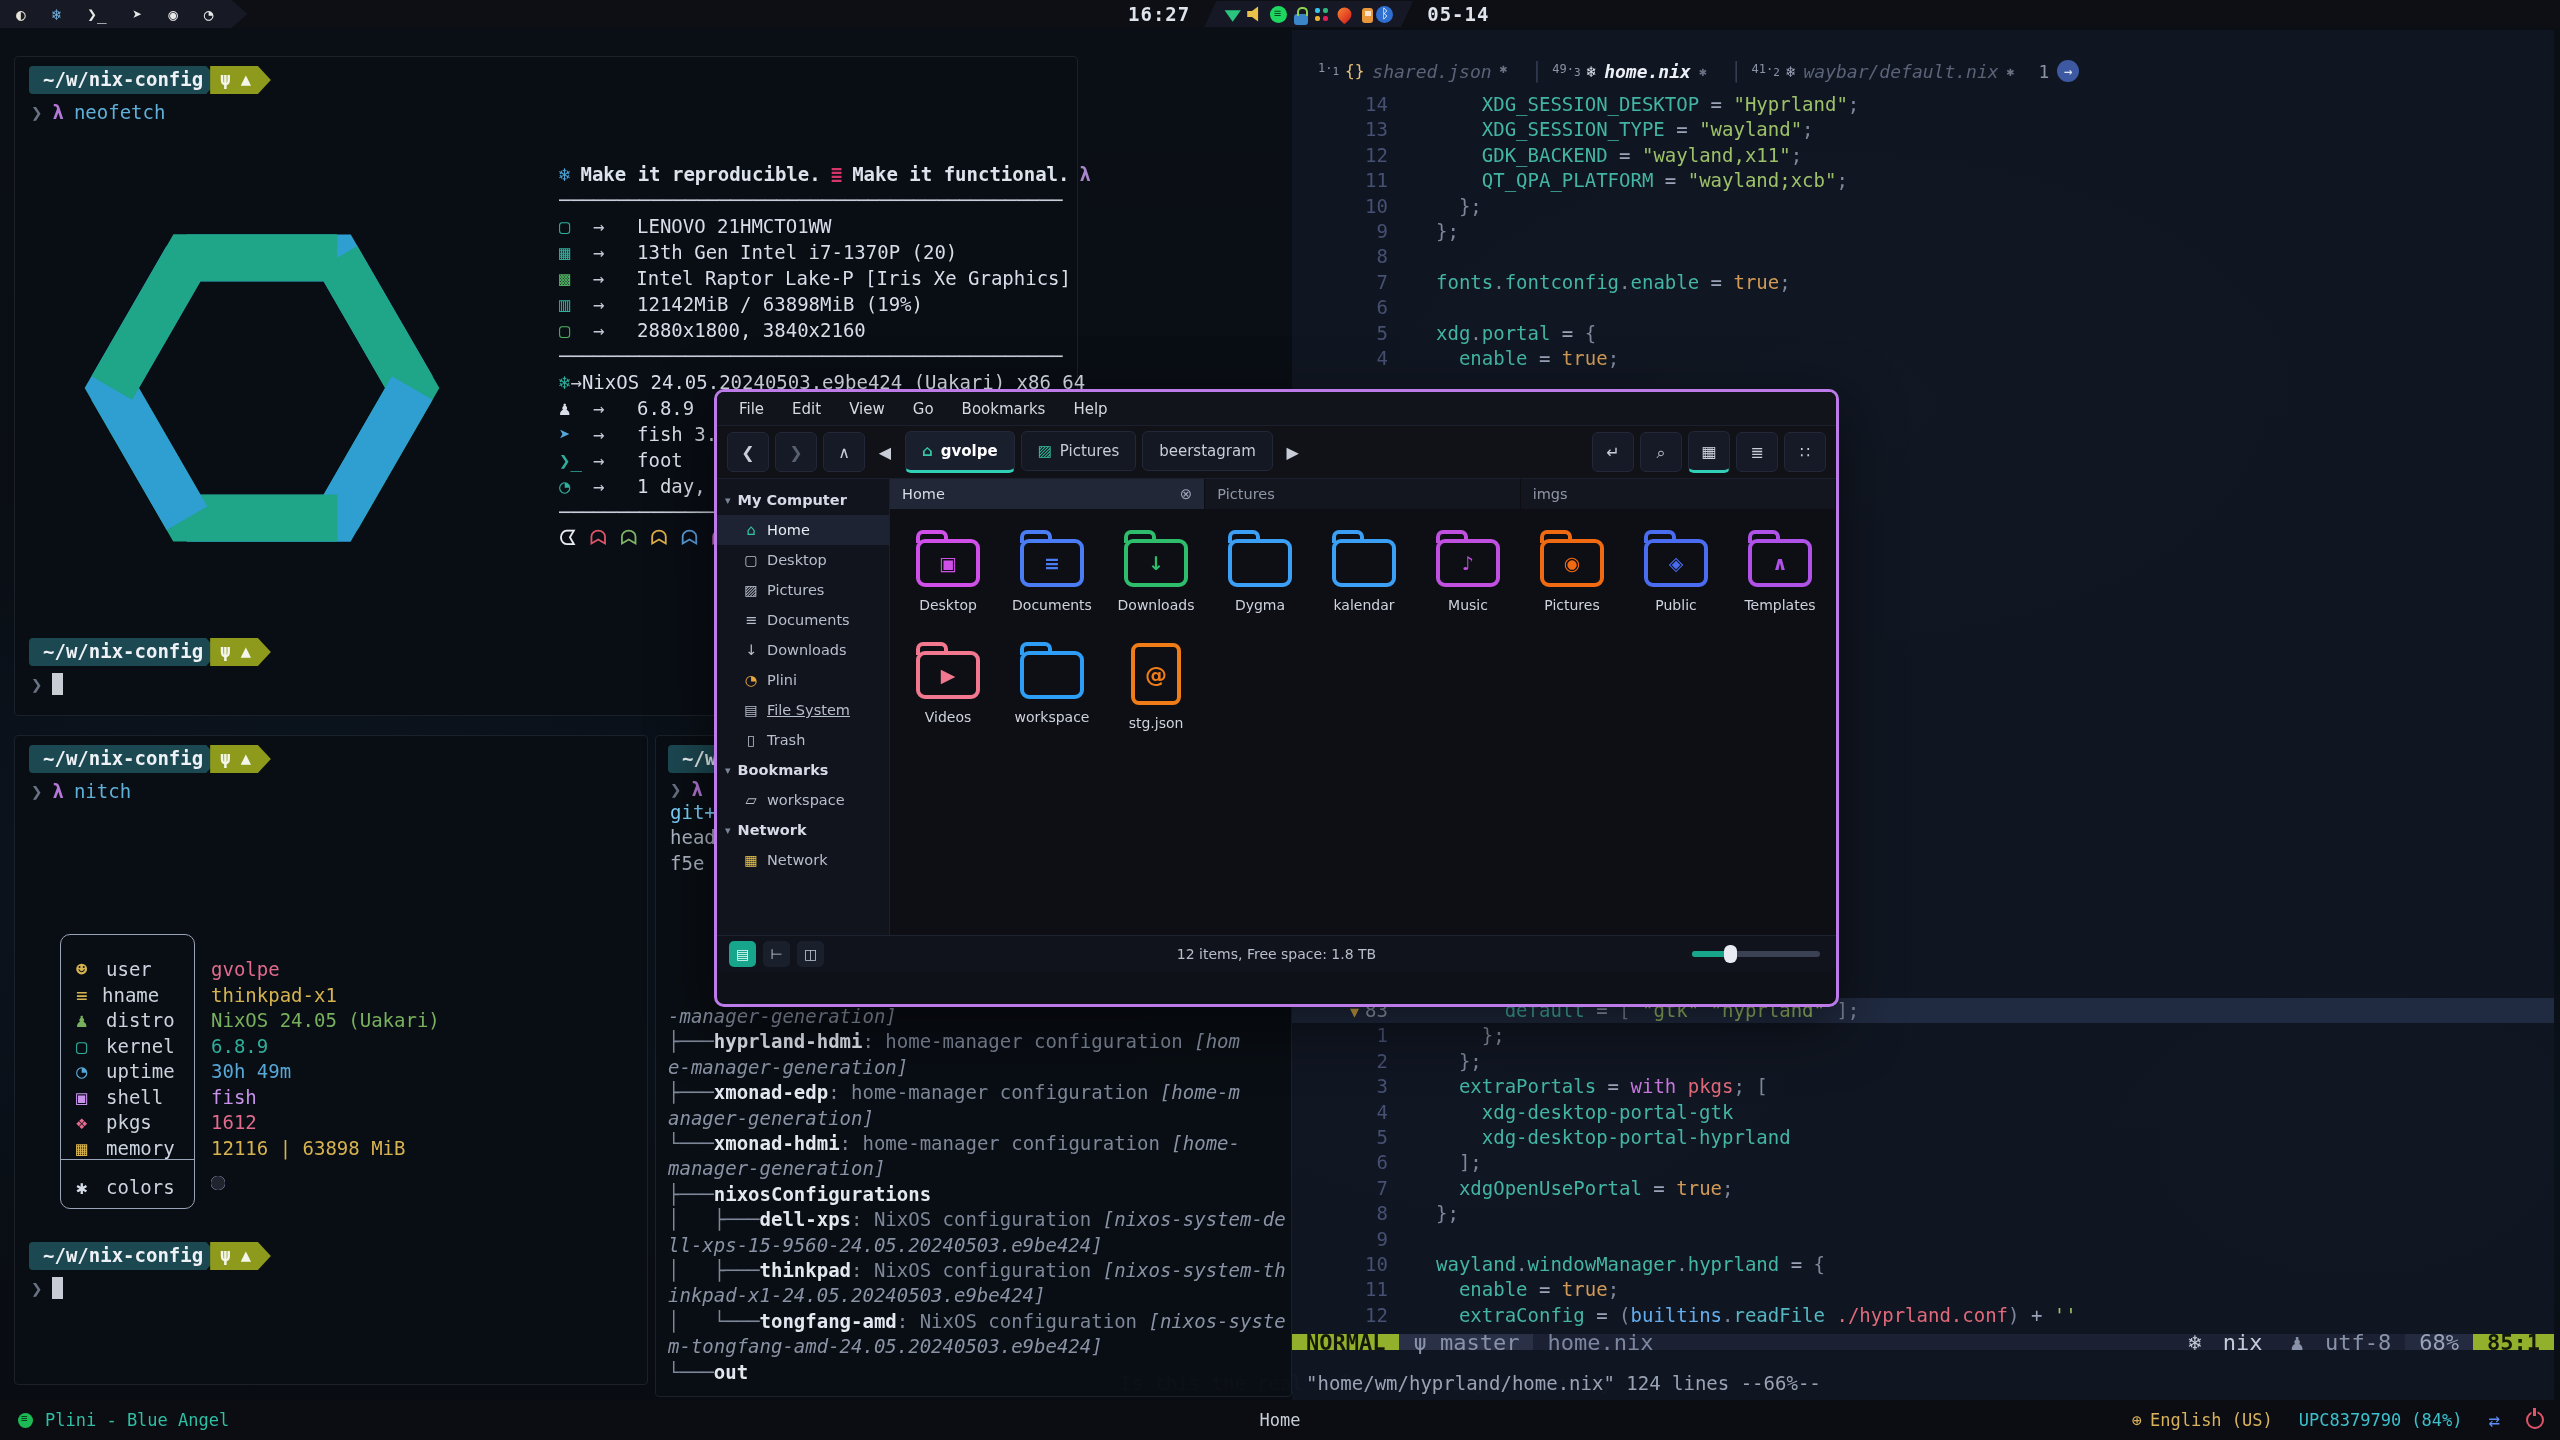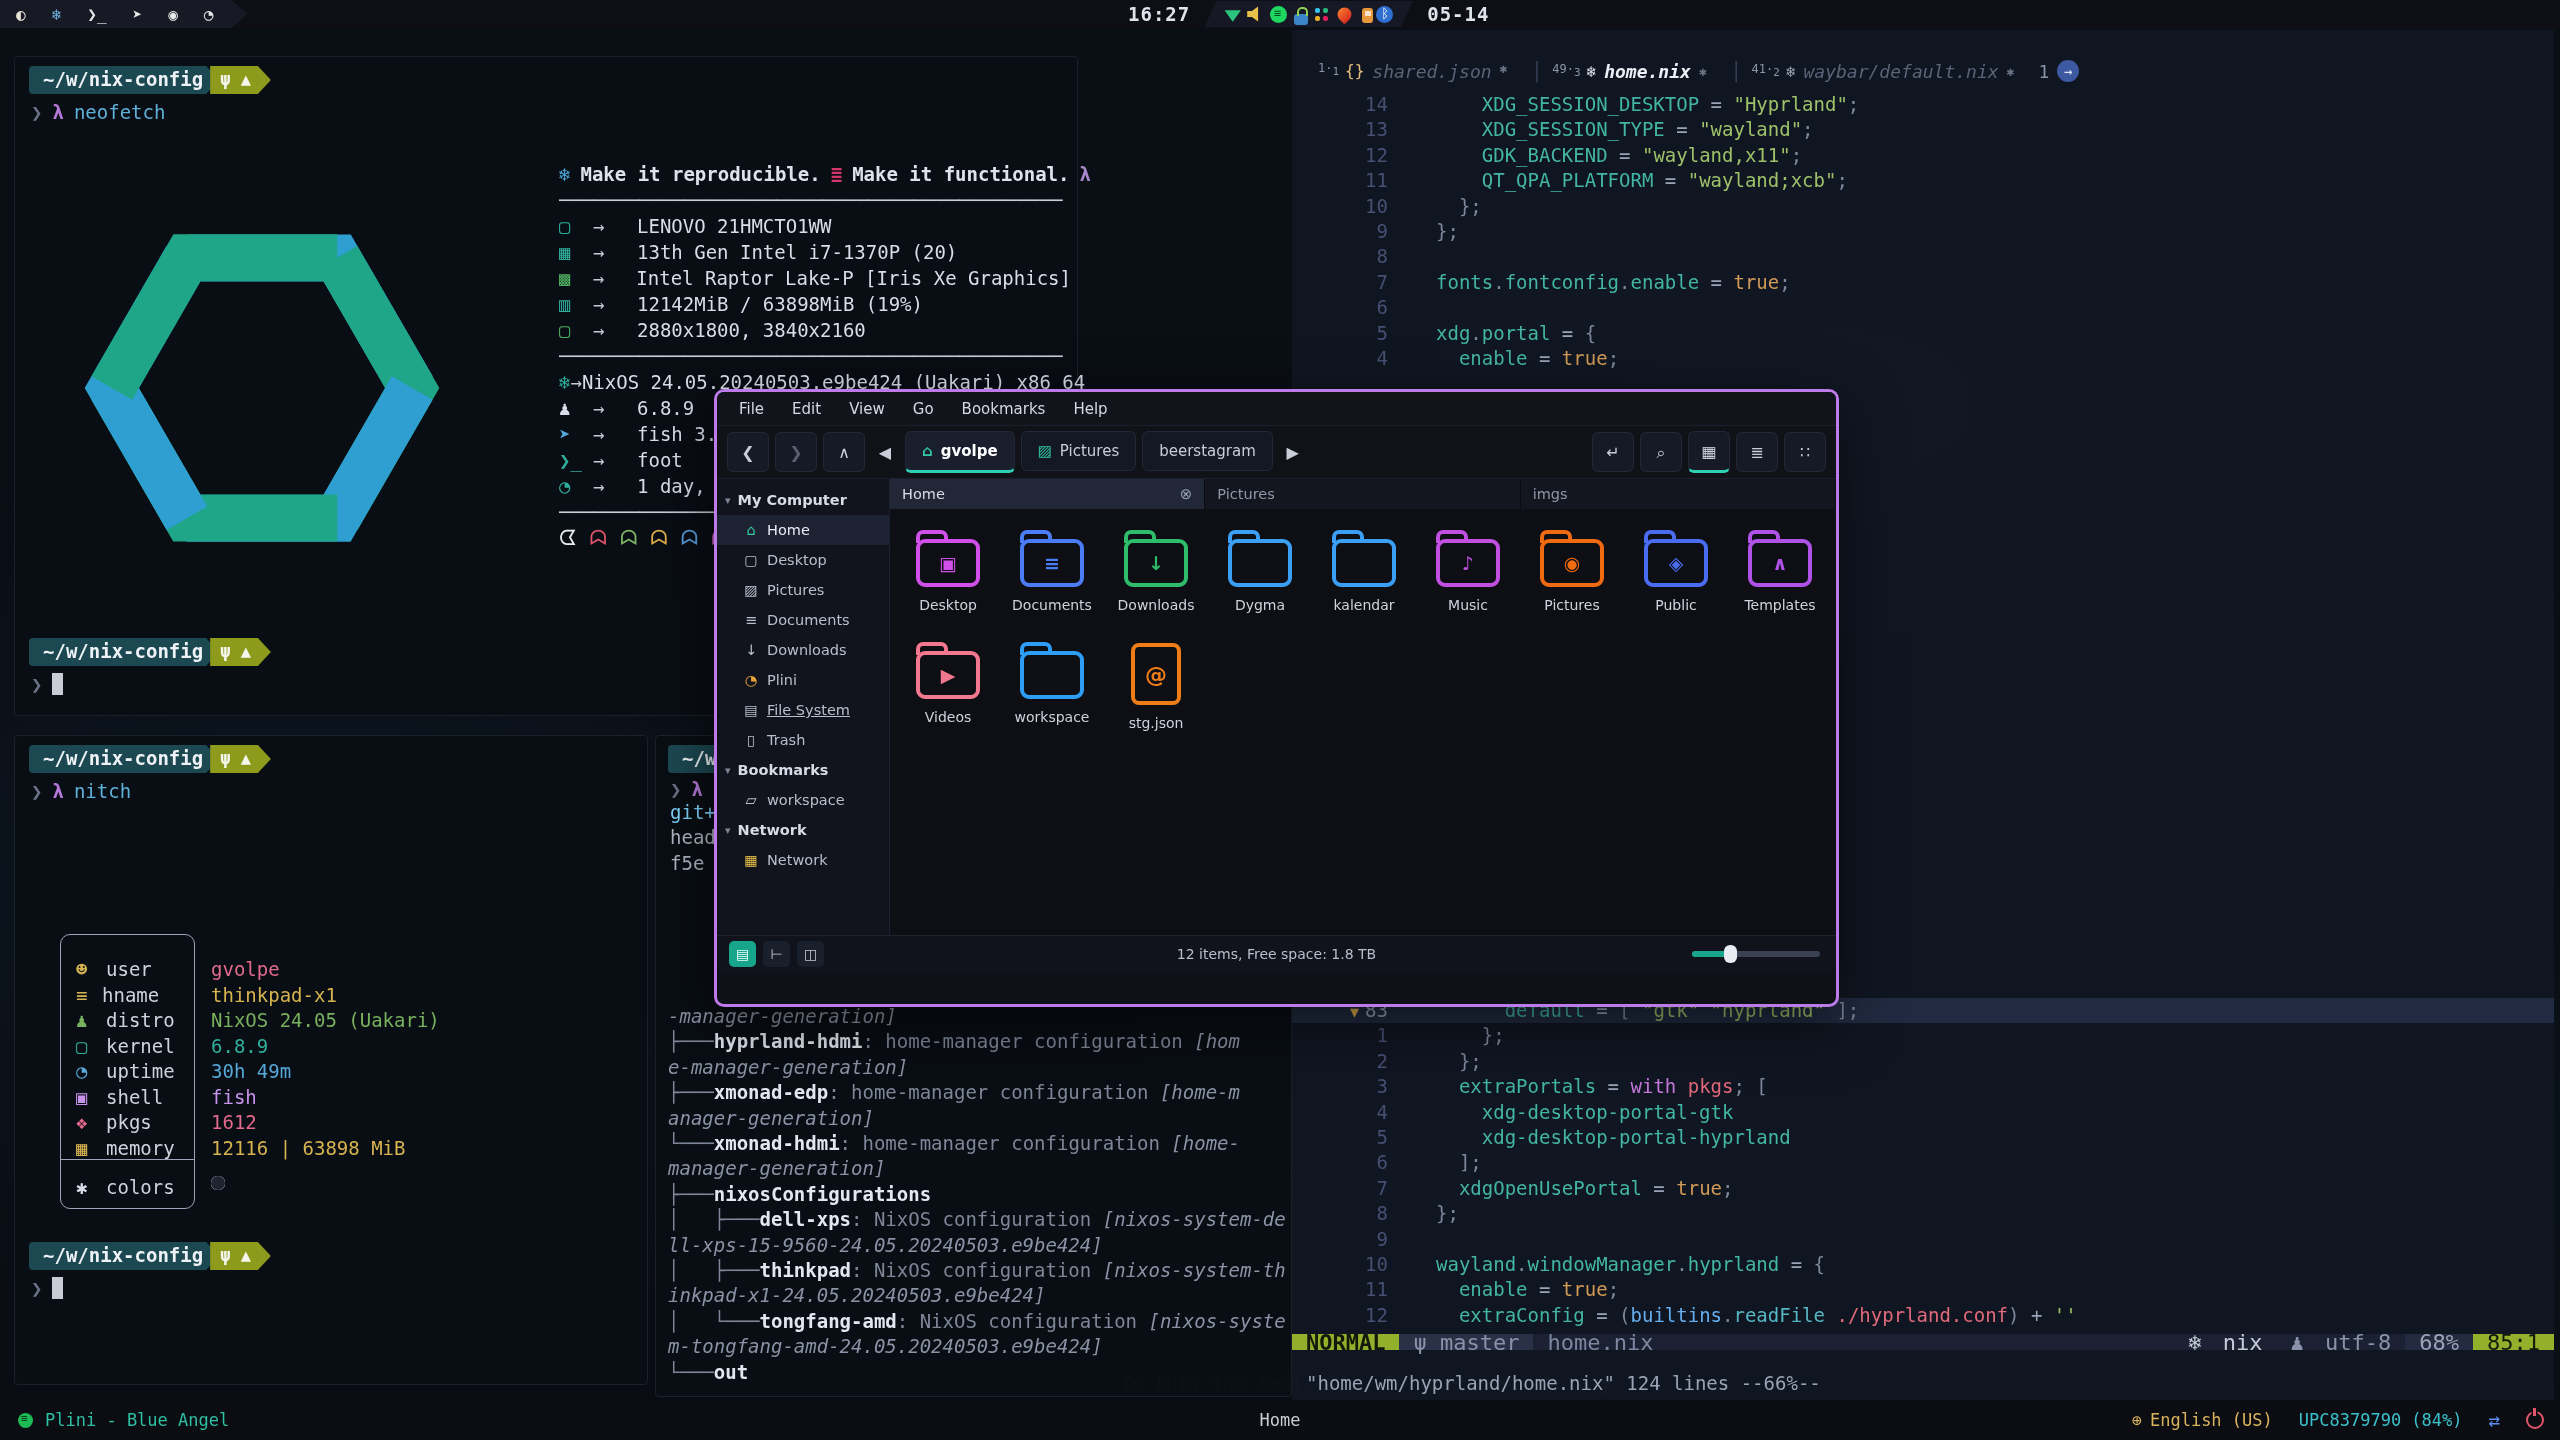--- a/index.html
+++ b/index.html
@@ -146,21 +146,21 @@
 #band{position:absolute;left:0;top:560px;width:100%;height:58px;background:#1e2636;}
 #band span{position:absolute;right:56px;top:4px;font-size:19px;color:#99a2b8;}
 #stline{position:absolute;left:0;top:1304px;width:100%;height:16px;display:flex;font-size:22px;background:#1b2133;align-items:stretch;}
 .seg{display:flex;align-items:center;padding:0 14px;white-space:pre;}
 .seg.mode{background:#93b02c;color:#14180a;font-weight:bold;}
 .seg.branch{background:#2a3147;color:#8992a8;}
 .seg.file{color:#7d86a0;}
 .seg.right{margin-left:auto;color:#c5cbd8;gap:8px;}
 .seg.enc{color:#8992a8;gap:8px;}
 .seg.pct{background:#242b40;color:#9aa3b8;}
-.seg.pos{background:#93b02c;color:#14180a;font-weight:normal;}
+.seg.pos{background:#93b02c;color:#14180a;font-weight:bold;}
 #msgline{position:absolute;left:14px;top:1342px;font-size:19px;color:#9aa3b5;white-space:pre;}
 </style>
 </head>
 <body>
 
 <div id="root">
   <div class="splash">Is this the real life, Is this just fantasy</div>
 
   <div id="topbar">
     <div id="wspill">

